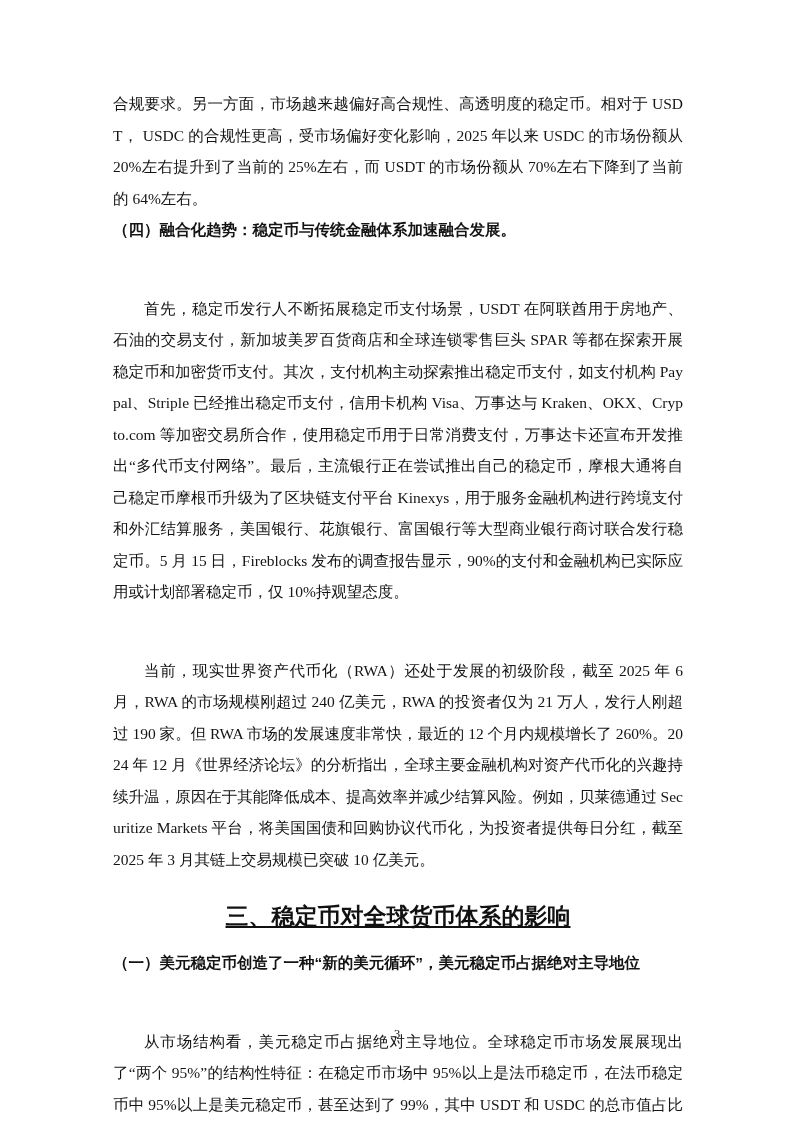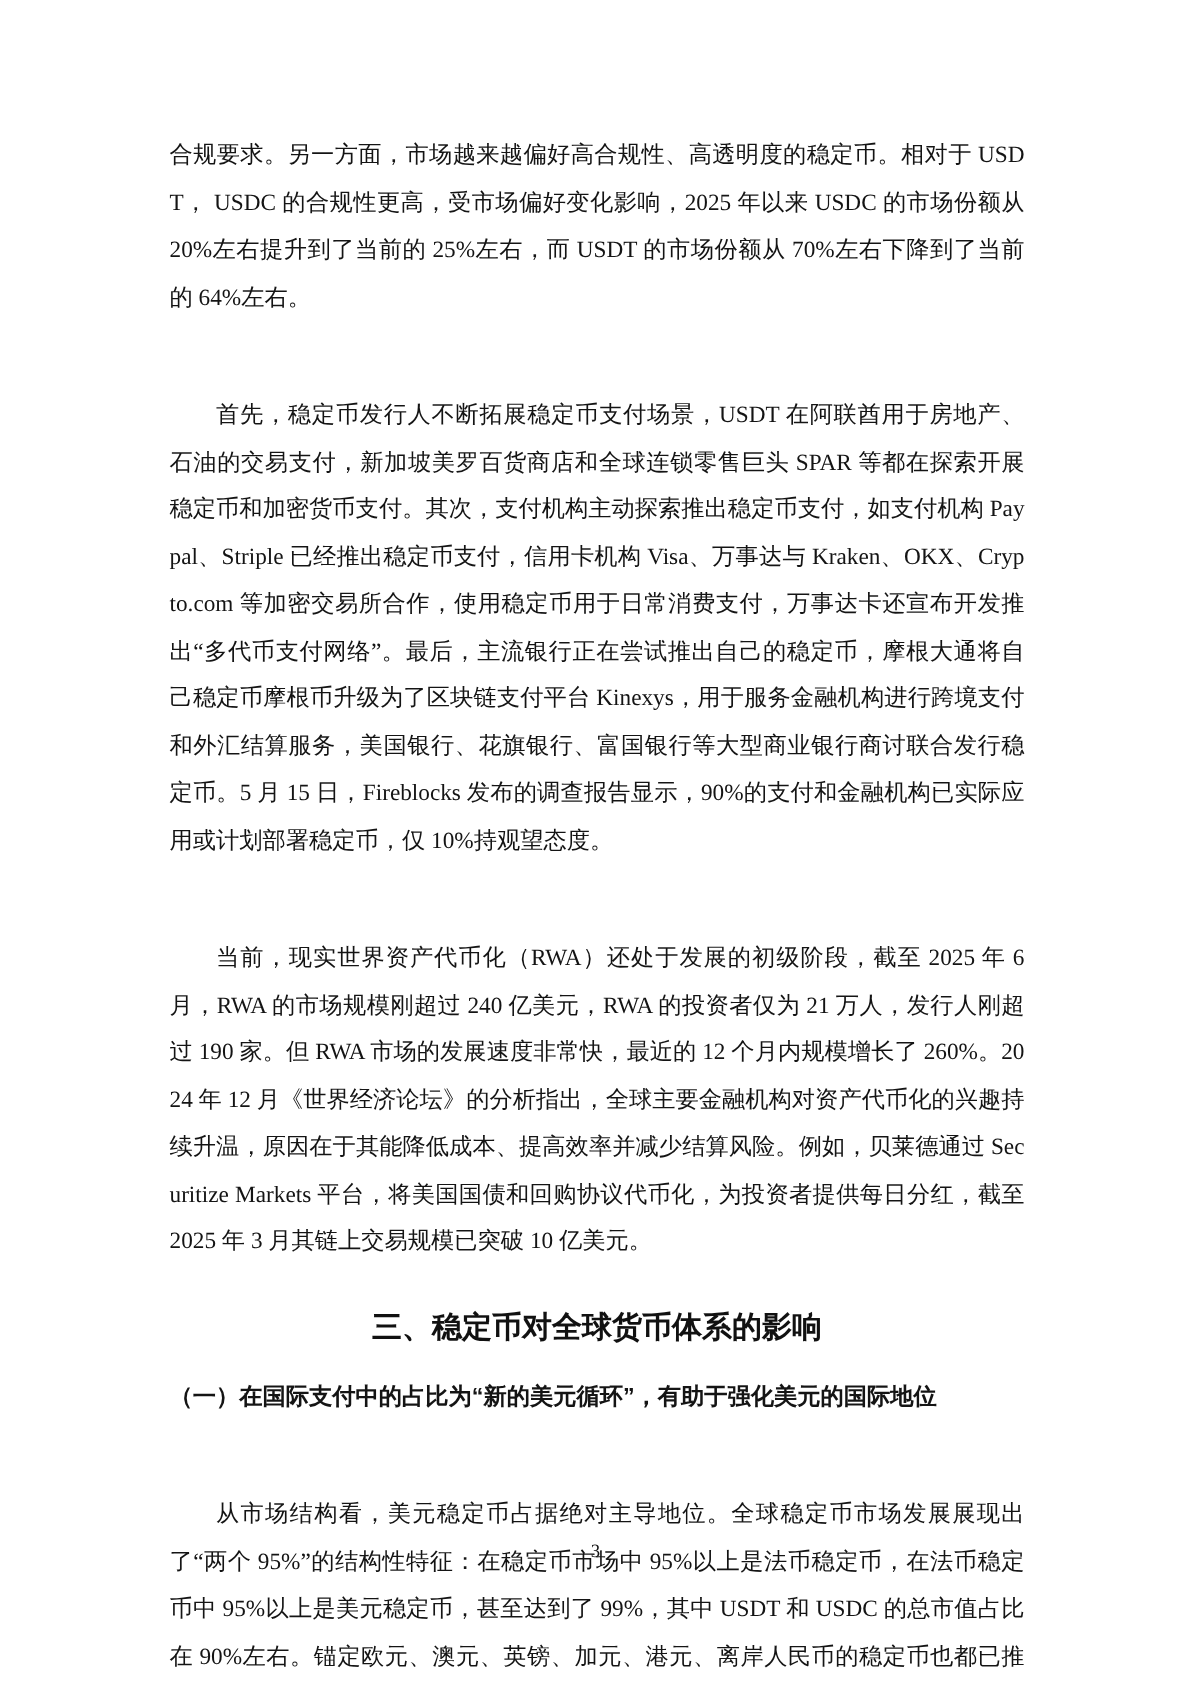--- a/index.html
+++ b/index.html
@@ -44,53 +44,55 @@
     font-family: "Liberation Sans", "DejaVu Sans", sans-serif;
     font-weight: bold;
     font-size: 15.5px;
     line-height: 31.5px;
     margin: 0;
     text-align: justify;
   }
   .section-heading {
     font-family: "Liberation Sans", "DejaVu Sans", sans-serif;
     font-weight: bold;
-    font-size: 20px;
+    font-size: 23px;
     line-height: 31px;
     text-align: center;
     margin: 26px 0 15px 0;
     color: #111111;
+    text-decoration: underline;
   }
   .page-number {
     position: absolute;
     top: 1026px;
     left: 0;
     width: 794px;
     text-align: center;
     font-size: 12.5px;
     line-height: 16px;
     color: #141414;
   }
 </style>
 </head>
 <body>
 
 <div class="page">
   <div class="content">
 
     <p class="body-text">合规要求。另一方面，市场越来越偏好高合规性、高透明度的稳定币。相对于 USDT， USDC 的合规性更高，受市场偏好变化影响，2025 年以来 USDC 的市场份额从 20%左右提升到了当前的 25%左右，而 USDT 的市场份额从 70%左右下降到了当前的 64%左右。</p>
 
+    <p class="para-heading">（四）融合化趋势：稳定币与传统金融体系加速融合发展。</p>
 
     <p class="body-text indent">首先，稳定币发行人不断拓展稳定币支付场景，USDT 在阿联酋用于房地产、石油的交易支付，新加坡美罗百货商店和全球连锁零售巨头 SPAR 等都在探索开展稳定币和加密货币支付。其次，支付机构主动探索推出稳定币支付，如支付机构 Paypal、Striple 已经推出稳定币支付，信用卡机构 Visa、万事达与 Kraken、OKX、Crypto.com 等加密交易所合作，使用稳定币用于日常消费支付，万事达卡还宣布开发推出“多代币支付网络”。最后，主流银行正在尝试推出自己的稳定币，摩根大通将自己稳定币摩根币升级为了区块链支付平台 Kinexys，用于服务金融机构进行跨境支付和外汇结算服务，美国银行、花旗银行、富国银行等大型商业银行商讨联合发行稳定币。5 月 15 日，Fireblocks 发布的调查报告显示，90%的支付和金融机构已实际应用或计划部署稳定币，仅 10%持观望态度。</p>
 
 
     <p class="body-text indent">当前，现实世界资产代币化（RWA）还处于发展的初级阶段，截至 2025 年 6 月，RWA 的市场规模刚超过 240 亿美元，RWA 的投资者仅为 21 万人，发行人刚超过 190 家。但 RWA 市场的发展速度非常快，最近的 12 个月内规模增长了 260%。2024 年 12 月《世界经济论坛》的分析指出，全球主要金融机构对资产代币化的兴趣持续升温，原因在于其能降低成本、提高效率并减少结算风险。例如，贝莱德通过 Securitize Markets 平台，将美国国债和回购协议代币化，为投资者提供每日分红，截至 2025 年 3 月其链上交易规模已突破 10 亿美元。</p>
 
     <h2 class="section-heading">三、稳定币对全球货币体系的影响</h2>
 
-    <p class="para-heading">（一）在国际支付中的占比为“新的美元循环”，有助于强化美元的国际地位</p>
+    <p class="para-heading">（一）美元稳定币创造了一种“新的美元循环”，美元稳定币占据绝对主导地位</p>
 
     <p class="body-text indent">从市场结构看，美元稳定币占据绝对主导地位。全球稳定币市场发展展现出了“两个 95%”的结构性特征：在稳定币市场中 95%以上是法币稳定币，在法币稳定币中 95%以上是美元稳定币，甚至达到了 99%，其中 USDT 和 USDC 的总市值占比在 90%左右。锚定欧元、澳元、英镑、加元、港元、离岸人民币的稳定币也都已推出，但规模较小。从整体上看，美元稳定币在全球稳定币市场的占比，远远超过了美元在国际经济金融活动中的使用占比，如 2024 年底美元在外汇储备中的占比为 57.8%，在国际支付中的占比为 49.1%。</p>
 
   </div>
 
   <div class="page-number">3</div>
 </div>
 
 </body></html>

